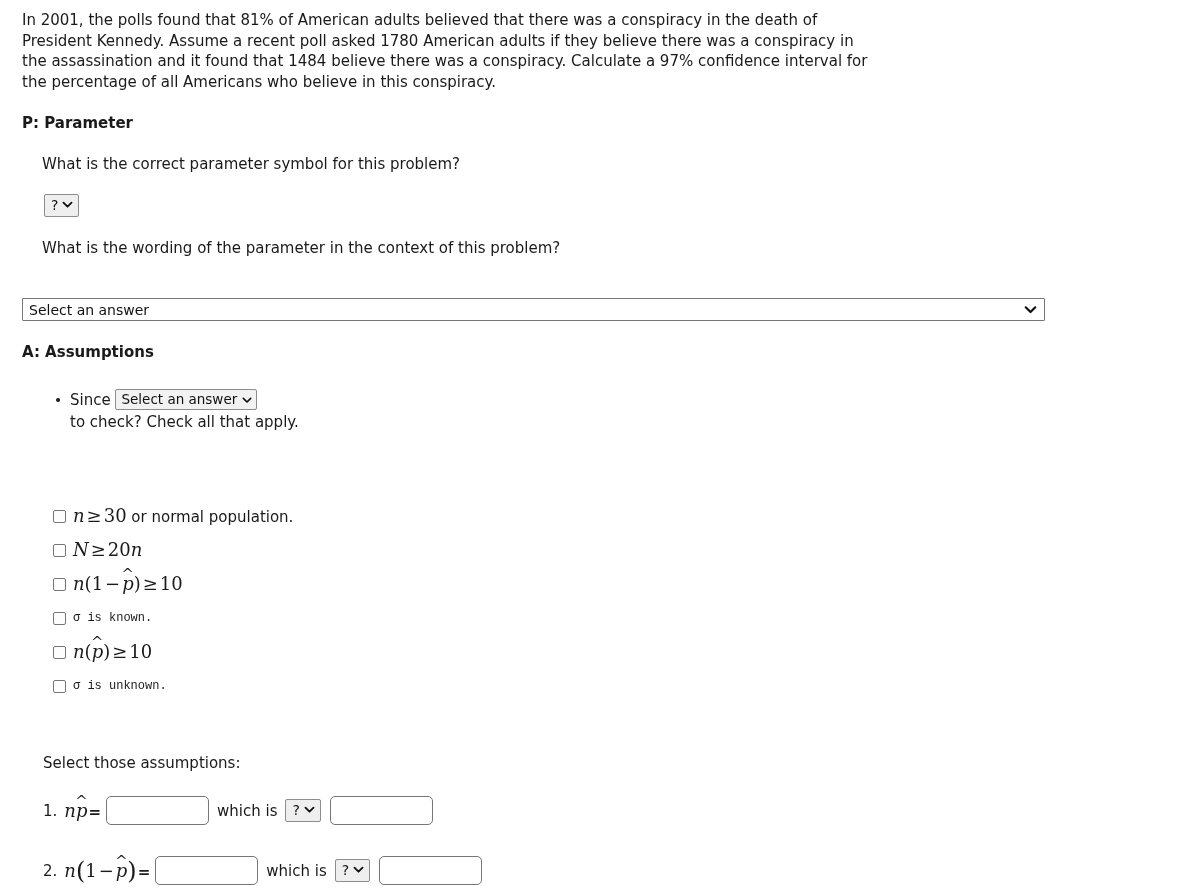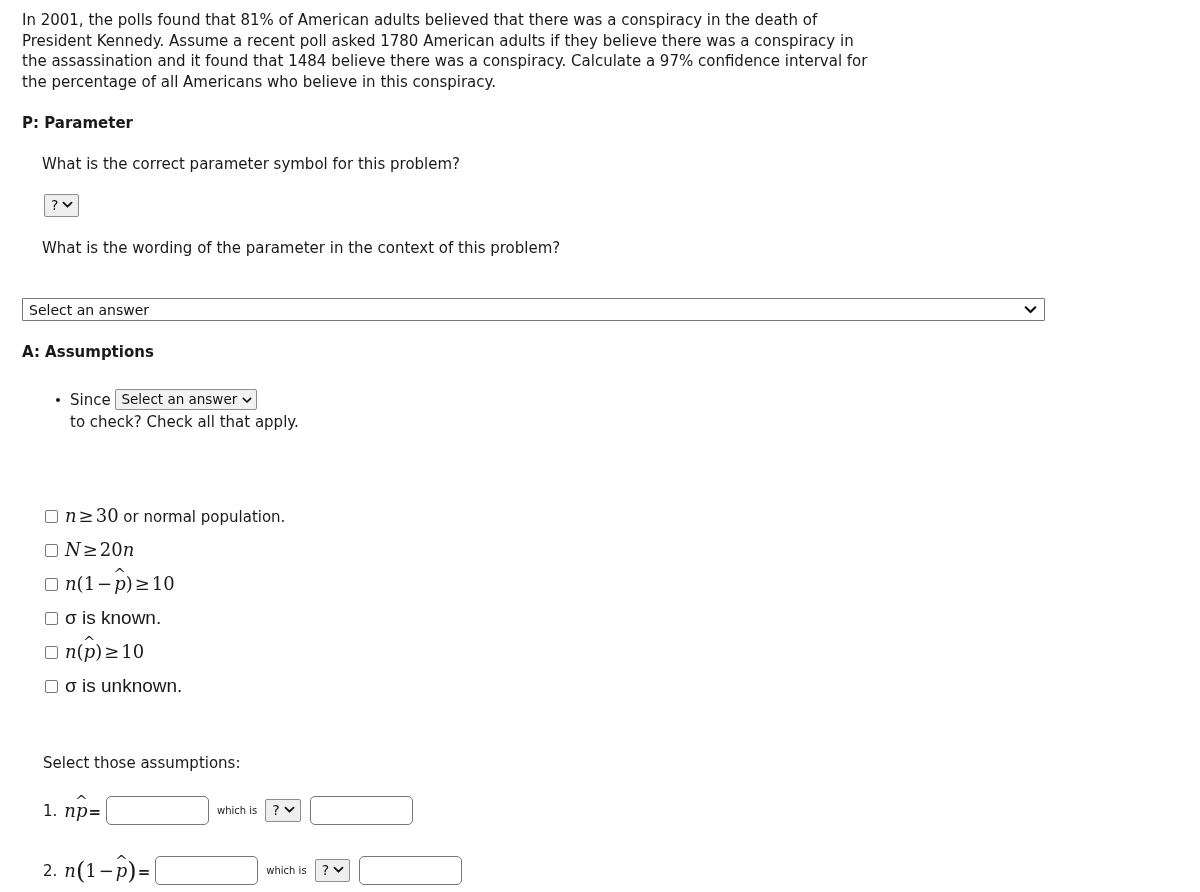--- a/index.html
+++ b/index.html
@@ -149,21 +149,21 @@
     top: -1px;
     cursor: pointer;
     user-select: none;
     font-family: "DejaVu Sans", "Liberation Sans", sans-serif;
   }
   .inline-select .chev { width: 10px; height: 10px; }
 
   
   .check-list {
     position: absolute;
-    left: 45px;
+    left: 53px;
     top: 499px;
   }
   .check-row {
     display: flex;
     align-items: center;
     height: 34px;
   }
   .cbox {
     width: 13px;
     height: 13px;
@@ -214,22 +214,22 @@
     font-style: normal;
     font-size: 0.82em;
     line-height: 1;
   }
   .sans-txt {
     font-family: "DejaVu Sans", "Liberation Sans", sans-serif;
     font-size: 15px;
     font-style: normal;
   }
   .sigma {
-    font-family: Liberation Sans, sans-serif;
-    font-size: 19px;
+    font-family: Liberation Mono, monospace;
+    font-size: 12px;
     text-align: center;
   }
 
   
   #check-assumptions-label {
     position: absolute;
     left: 43px;
     top: 754px;
     font-size: 15px;
   }
@@ -271,21 +271,21 @@
     border: 1px solid #767676;
     border-radius: 5px;
     background: #ffffff;
     font-family: "DejaVu Sans", "Liberation Sans", sans-serif;
     font-size: 14px;
     padding: 0 6px;
     color: #111;
     outline: none;
   }
   .which-is {
-    font-size: 10px;
+    font-size: 15px;
     margin: 0 8px;
     white-space: nowrap;
   }
   .calc-row .mini-select { margin-right: 9px; }
 </style>
 </head>
 <body>
 
 <div class="page">
 

